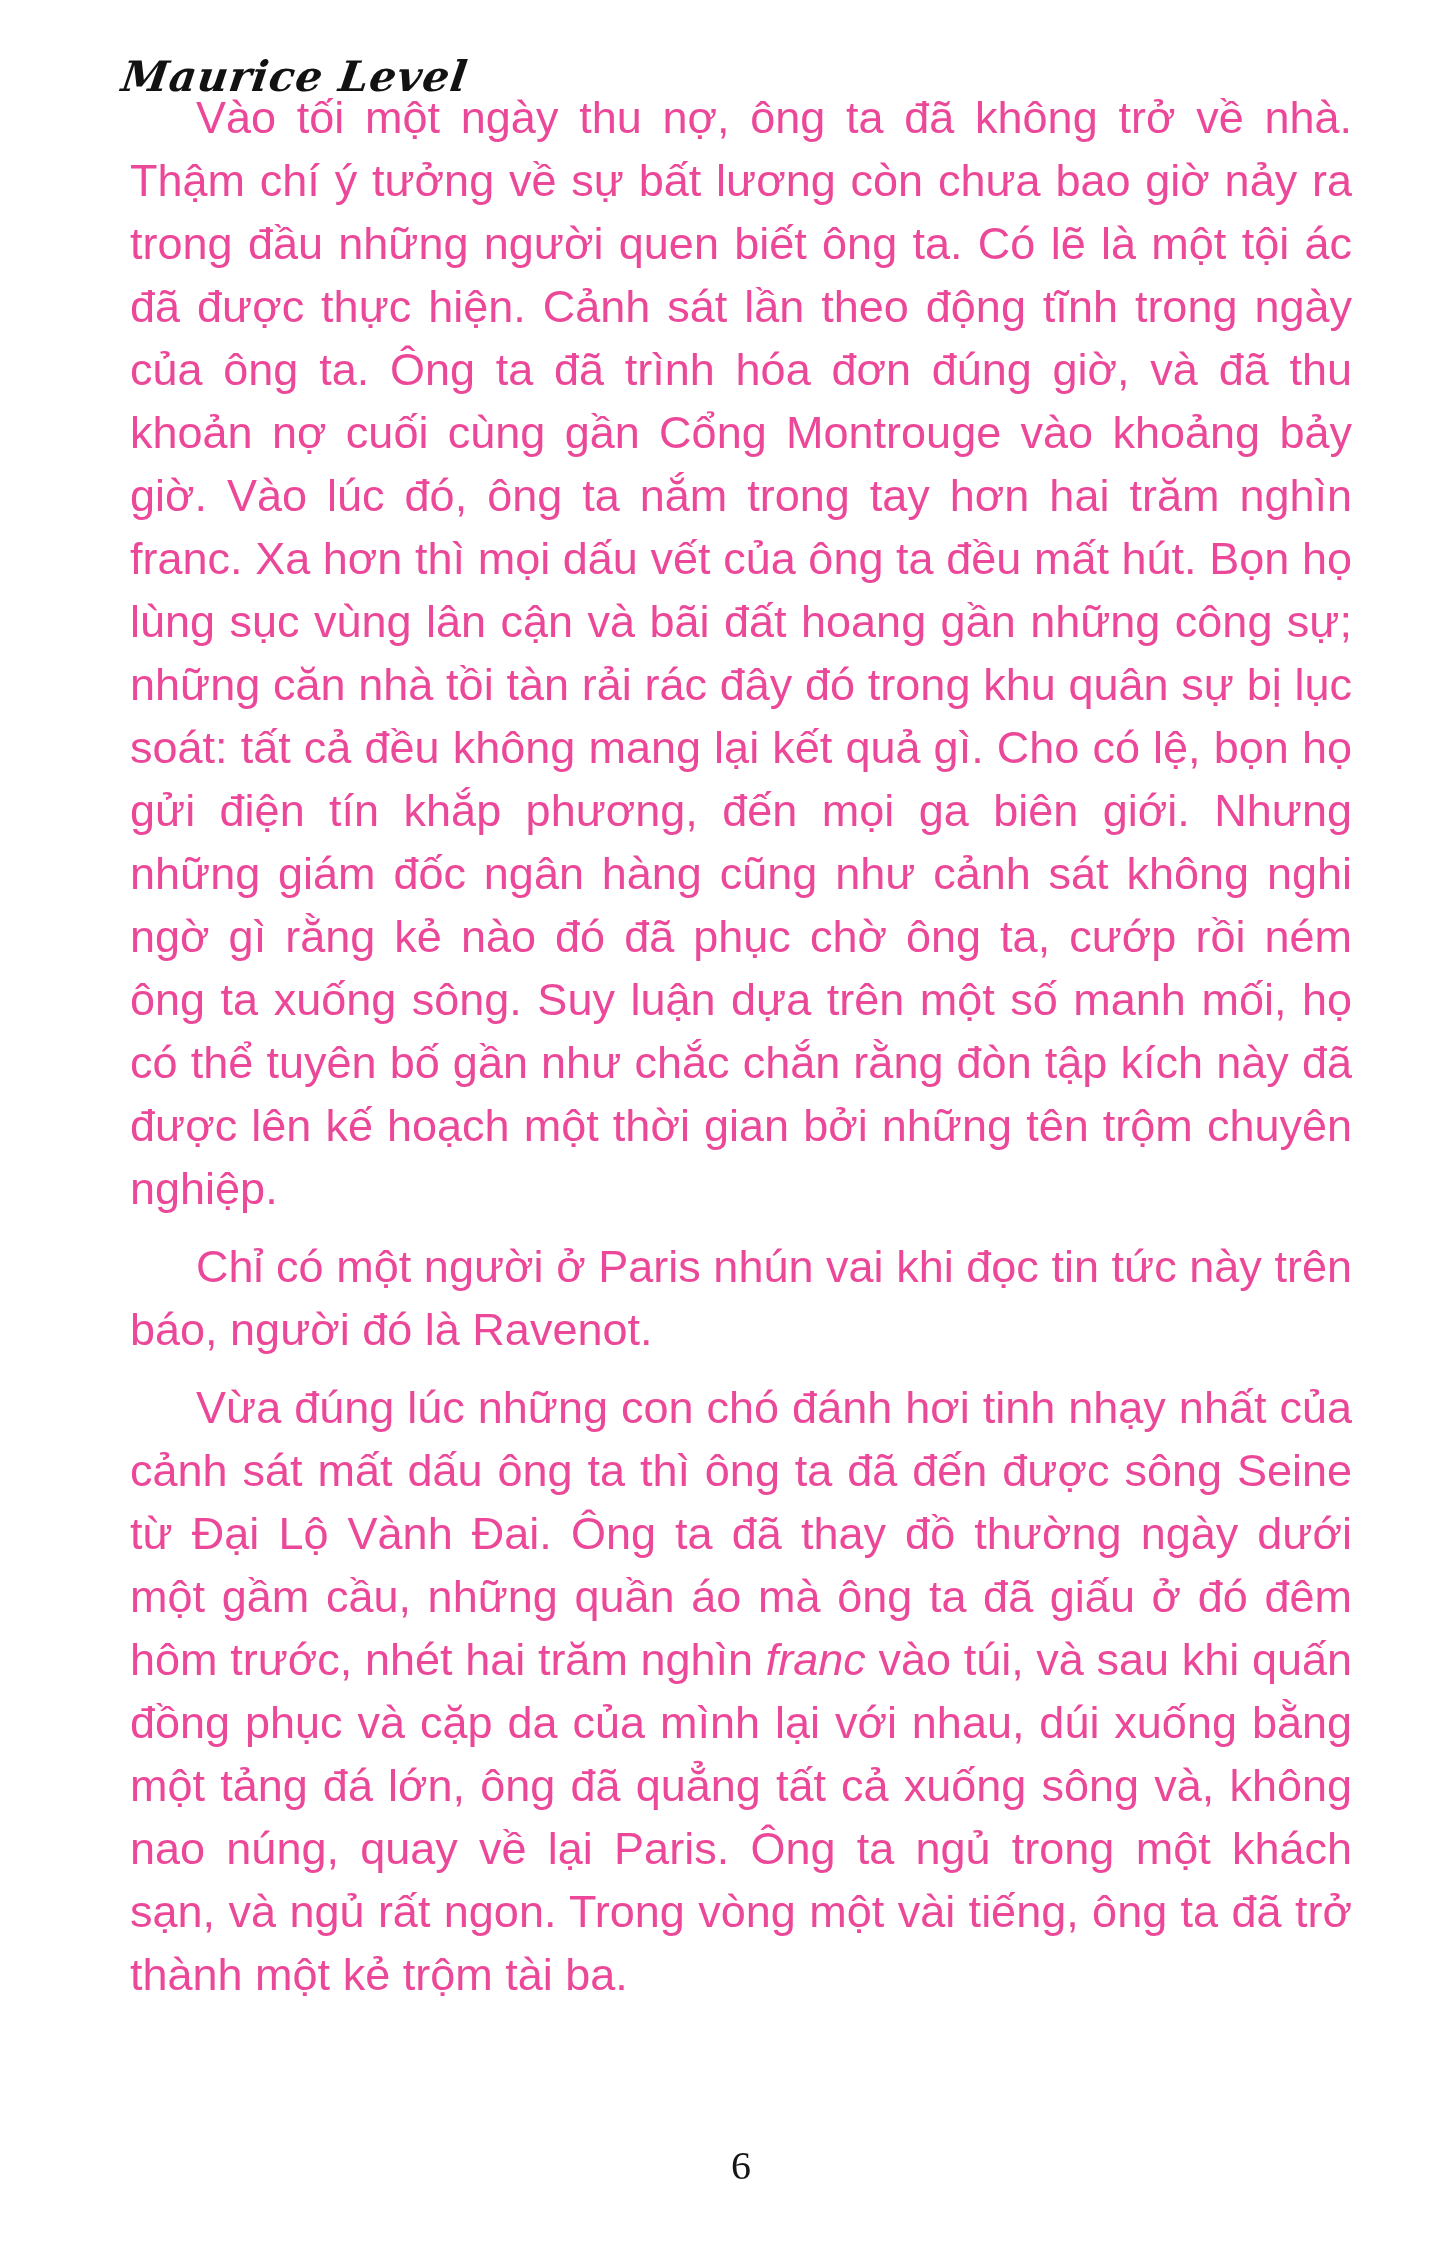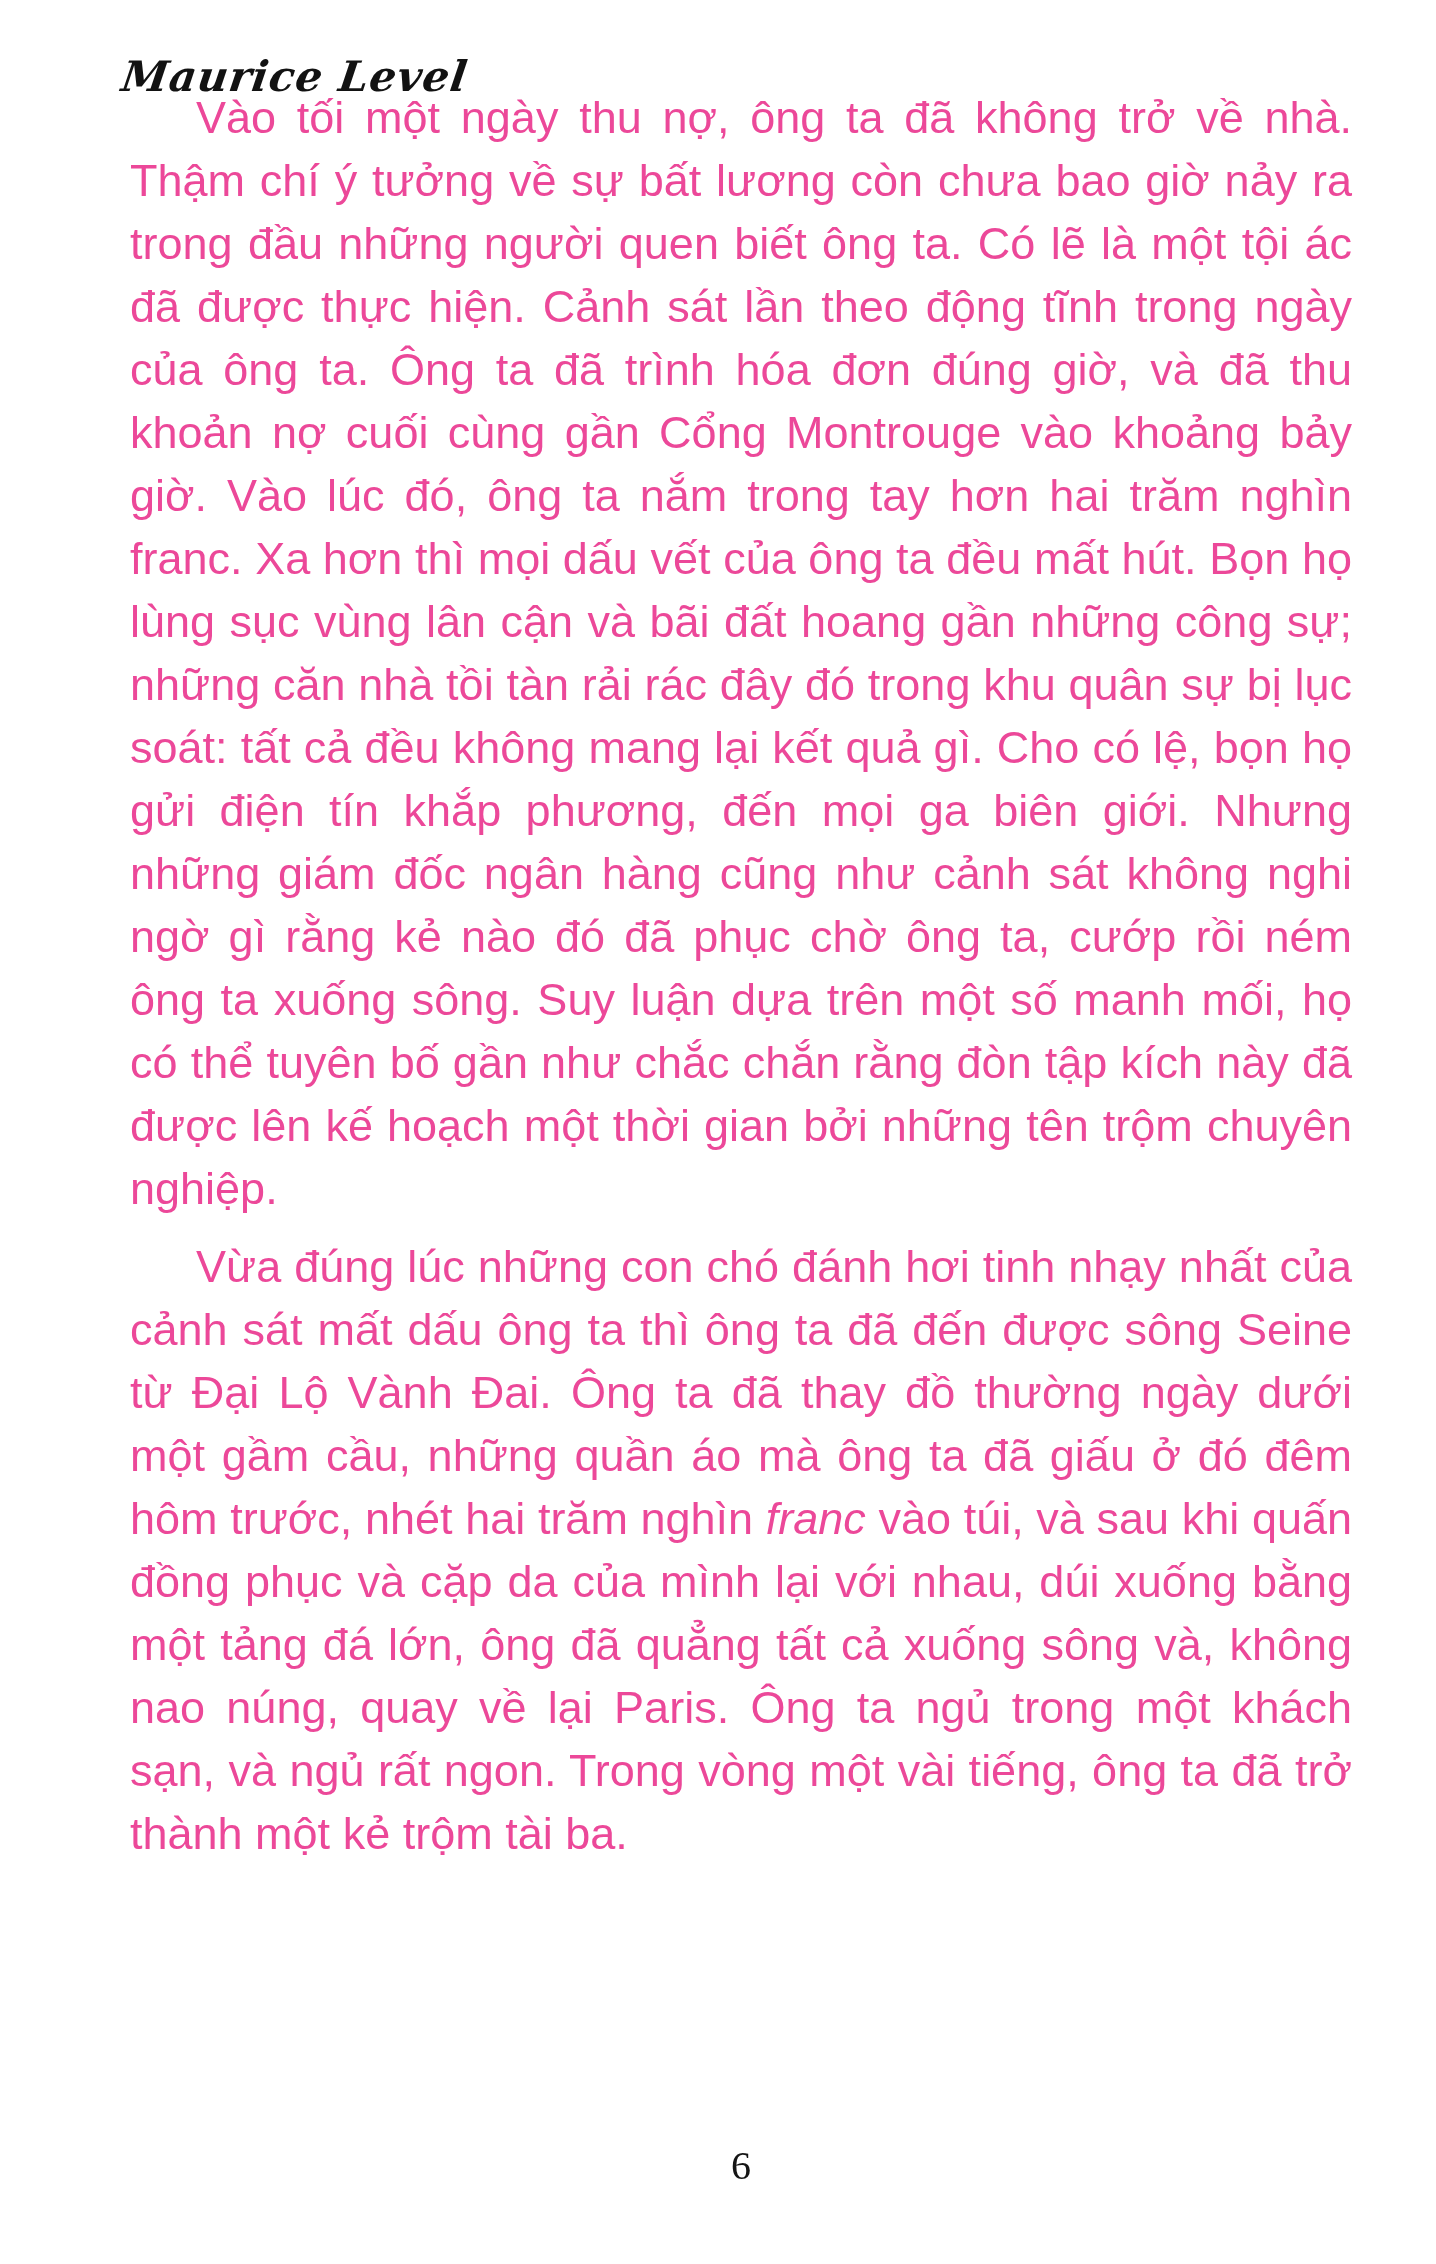--- a/index.html
+++ b/index.html
@@ -64,20 +64,21 @@
 <body>
 
 <div class="page">
 
   <div class="author-header">Maurice Level</div>
 
   <div class="page-body">
 
     <p class="para">Vào tối một ngày thu nợ, ông ta đã không trở về nhà. Thậm chí ý tưởng về sự bất lương còn chưa bao giờ nảy ra trong đầu những người quen biết ông ta. Có lẽ là một tội ác đã được thực hiện. Cảnh sát lần theo động tĩnh trong ngày của ông ta. Ông ta đã trình hóa đơn đúng giờ, và đã thu khoản nợ cuối cùng gần Cổng Montrouge vào khoảng bảy giờ. Vào lúc đó, ông ta nắm trong tay hơn hai trăm nghìn franc. Xa hơn thì mọi dấu vết của ông ta đều mất hút. Bọn họ lùng sục vùng lân cận và bãi đất hoang gần những công sự; những căn nhà tồi tàn rải rác đây đó trong khu quân sự bị lục soát: tất cả đều không mang lại kết quả gì. Cho có lệ, bọn họ gửi điện tín khắp phương, đến mọi ga biên giới. Nhưng những giám đốc ngân hàng cũng như cảnh sát không nghi ngờ gì rằng kẻ nào đó đã phục chờ ông ta, cướp rồi ném ông ta xuống sông. Suy luận dựa trên một số manh mối, họ có thể tuyên bố gần như chắc chắn rằng đòn tập kích này đã được lên kế hoạch một thời gian bởi những tên trộm chuyên nghiệp.</p>
 
+    <p class="para">Chỉ có một người ở Paris nhún vai khi đọc tin tức này trên báo, người đó là Ravenot.</p>
 
     <p class="para"><span>Vừa đúng lúc những con chó đánh hơi tinh nhạy nhất của cảnh sát mất dấu ông ta thì ông ta đã đến được sông Seine từ Đại Lộ Vành Đai. Ông ta đã thay đồ thường ngày dưới một gầm cầu, những quần áo mà ông ta đã giấu ở đó đêm hôm trước, nhét hai trăm nghìn </span><em>franc</em><span> vào túi, và sau khi quấn đồng phục và cặp da của mình lại với nhau, dúi xuống bằng một tảng đá lớn, ông đã quẳng tất cả xuống sông và, không nao núng, quay về lại Paris. Ông ta ngủ trong một khách sạn, và ngủ rất ngon. Trong vòng một vài tiếng, ông ta đã trở thành một kẻ trộm tài ba.</span></p>
 
   </div>
 
   <div class="page-number">6</div>
 
 </div>
 
 </body></html>

